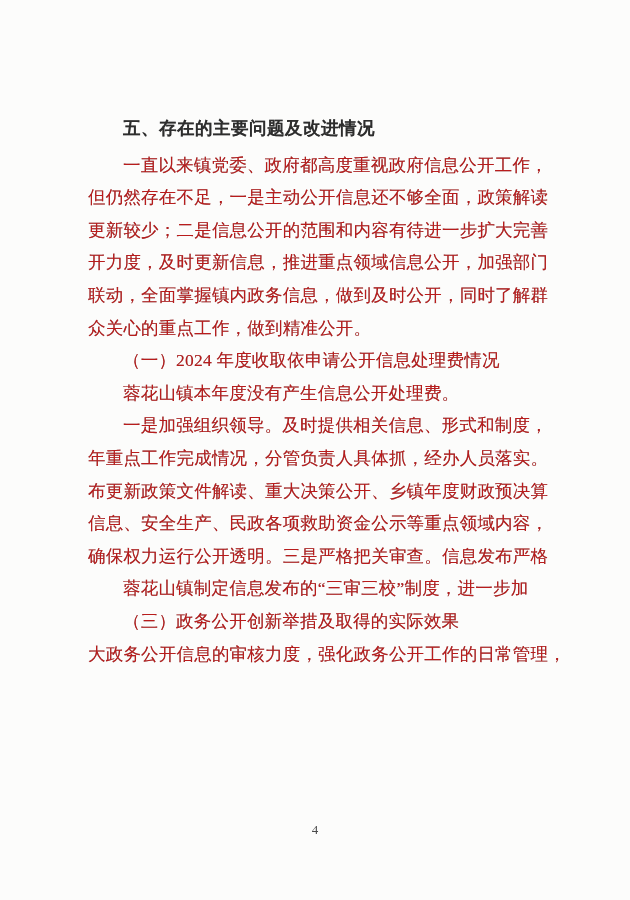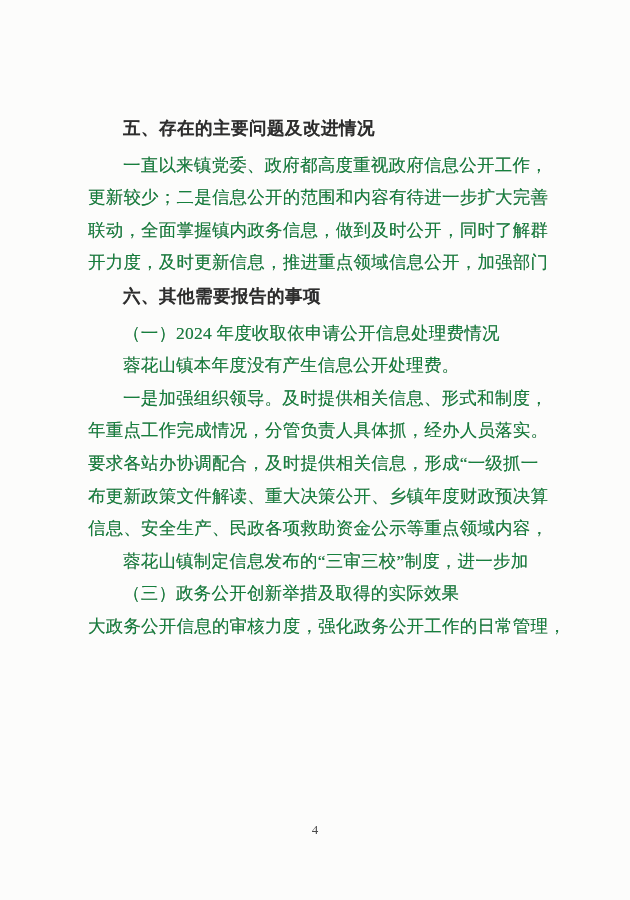--- a/index.html
+++ b/index.html
@@ -20,21 +20,21 @@
   .content {
     position: absolute;
     left: 88px;
     top: 71px;
     width: 462px;
     margin-top: 40px;
   }
   .line {
     font-size: 17.5px;
     line-height: 32.6px;
-    color: #15803d;
+    color: #b91c1c;
     white-space: nowrap;
     letter-spacing: 0.2px;
     text-shadow: 0 0 0.4px rgba(62,62,62,0.55);
   }
   .line.heading {
     font-family: "Liberation Sans", "DejaVu Sans", sans-serif;
     font-weight: 700;
     color: #2d2d2d;
     text-indent: 35px;
     letter-spacing: 0.5px;
@@ -59,29 +59,30 @@
     font-family: "Liberation Serif", "DejaVu Serif", serif;
   }
 </style>
 </head>
 <body>
 
 <div class="page">
   <div class="content">
       <div class="line heading">五、存在的主要问题及改进情况</div>
       <div class="line indent">一直以来镇党委、政府都高度重视政府信息公开工作，</div>
+      <div class="line flush">但仍然存在不足，一是主动公开信息还不够全面，政策解读</div>
       <div class="line flush">更新较少；二是信息公开的范围和内容有待进一步扩大完善</div>
+      <div class="line flush">开力度，及时更新信息，推进重点领域信息公开，加强部门</div>
       <div class="line flush">联动，全面掌握镇内政务信息，做到及时公开，同时了解群</div>
-      <div class="line flush">开力度，及时更新信息，推进重点领域信息公开，加强部门</div>
-      <div class="line heading">六、其他需要报告的事项</div>
+      <div class="line flush">众关心的重点工作，做到精准公开。</div>
       <div class="line indent">（一）2024 年度收取依申请公开信息处理费情况</div>
       <div class="line indent">蓉花山镇本年度没有产生信息公开处理费。</div>
       <div class="line indent">一是加强组织领导。及时提供相关信息、形式和制度，</div>
       <div class="line flush">年重点工作完成情况，分管负责人具体抓，经办人员落实。</div>
-      <div class="line flush">要求各站办协调配合，及时提供相关信息，形成“一级抓一</div>
       <div class="line flush">布更新政策文件解读、重大决策公开、乡镇年度财政预决算</div>
       <div class="line flush">信息、安全生产、民政各项救助资金公示等重点领域内容，</div>
+      <div class="line flush">确保权力运行公开透明。三是严格把关审查。信息发布严格</div>
       <div class="line indent">蓉花山镇制定信息发布的“三审三校”制度，进一步加</div>
       <div class="line indent">（三）政务公开创新举措及取得的实际效果</div>
       <div class="line flush">大政务公开信息的审核力度，强化政务公开工作的日常管理，</div>
     </div>
   <div class="page-number">4</div>
 </div>
 
 </body></html>

